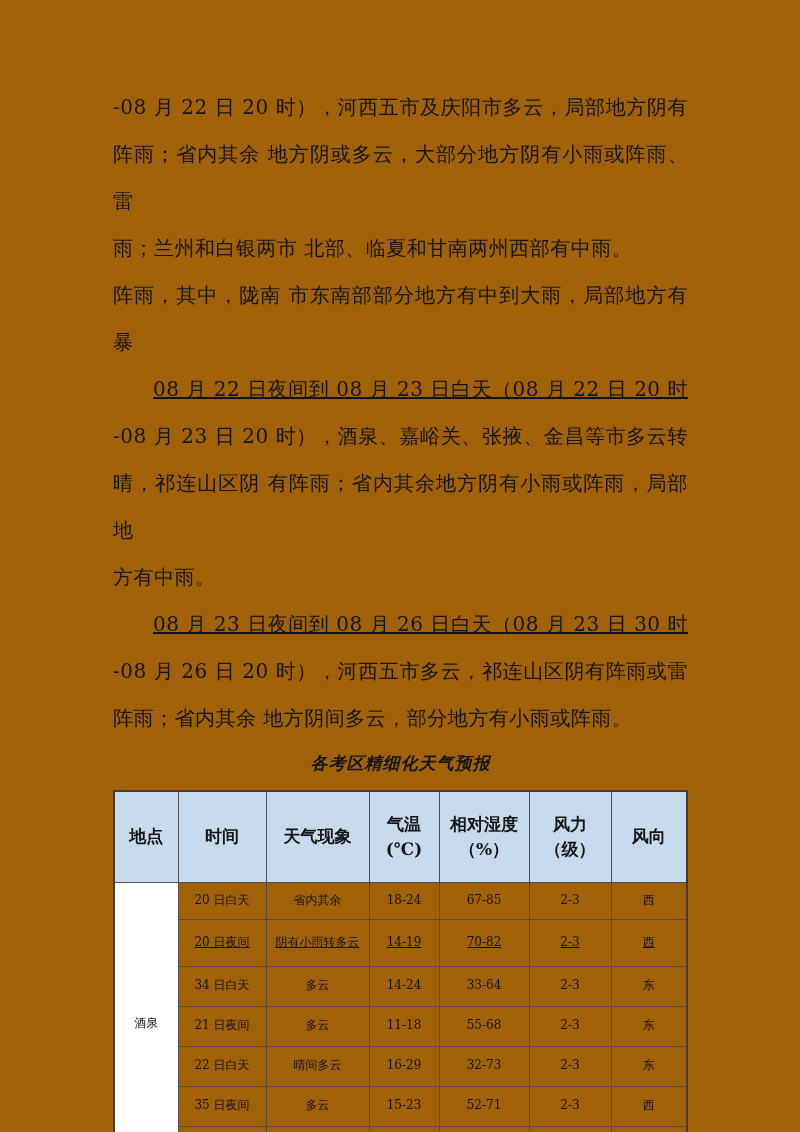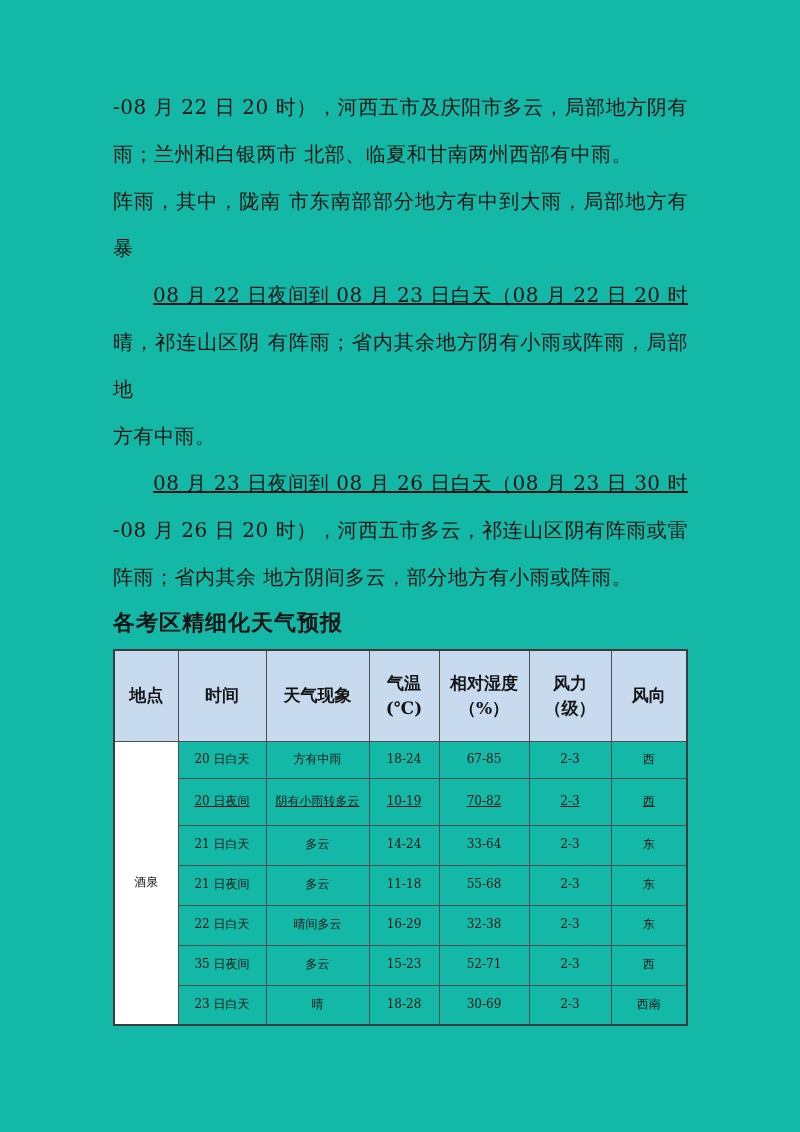--- a/index.html
+++ b/index.html
@@ -10,46 +10,47 @@
   body {
     width: 800px;
     height: 1132px;
     font-family: "DejaVu Serif", "Liberation Serif", serif;
     color: #141414;
     overflow: hidden;
   }
   .page {
     width: 800px;
     height: 1132px;
-    background: #14b8a6;
+    background: #a16207;
     box-sizing: border-box;
     padding: 84px 112px 0 113px;
   }
   .body-text .line {
     font-size: 20px;
     line-height: 47px;
     text-align: justify;
     text-align-last: justify;
     white-space: normal;
     letter-spacing: 0.5px;
   }
   .body-text .line.para-end {
     text-align-last: left;
   }
   .body-text .line.indent {
     text-indent: 40px;
     text-decoration: underline;
   }
   .section-title {
-    font-size: 22px;
+    font-size: 17px;
     font-weight: bold;
-    text-align: left;
+    text-align: center;
     line-height: 34px;
     margin: 4px 0 10px 0;
     letter-spacing: 1px;
+    font-style: italic;
   }
   table.forecast {
     border-collapse: collapse;
     table-layout: fixed;
     width: 573px;
     border: 2px solid #3c3c3c;
   }
   table.forecast th,
   table.forecast td {
     border: 1px solid #4e4e4e;
@@ -73,24 +74,26 @@
   td.loc-cell { font-size: 17px; background: #ffffff; }
 </style>
 </head>
 <body>
 
 <div class="page">
 
   <div class="body-text">
 
     <div class="line">-08 月 22 日 20 时），河西五市及庆阳市多云，局部地方阴有</div>
+    <div class="line">阵雨；省内其余 地方阴或多云，大部分地方阴有小雨或阵雨、雷</div>
     <div class="line para-end">雨；兰州和白银两市 北部、临夏和甘南两州西部有中雨。</div>
     <div class="line">阵雨，其中，陇南 市东南部部分地方有中到大雨，局部地方有暴</div>
 
     <div class="line indent">08 月 22 日夜间到 08 月 23 日白天（08 月 22 日 20 时</div>
+    <div class="line">-08 月 23 日 20 时），酒泉、嘉峪关、张掖、金昌等市多云转</div>
     <div class="line">晴，祁连山区阴 有阵雨；省内其余地方阴有小雨或阵雨，局部地</div>
     <div class="line para-end">方有中雨。</div>
 
     <div class="line indent">08 月 23 日夜间到 08 月 26 日白天（08 月 23 日 30 时</div>
     <div class="line">-08 月 26 日 20 时），河西五市多云，祁连山区阴有阵雨或雷</div>
     <div class="line para-end">阵雨；省内其余 地方阴间多云，部分地方有小雨或阵雨。</div>
   </div>
 
   <div class="section-title">各考区精细化天气预报</div>
 
@@ -115,55 +118,55 @@
 （%）</th>
         <th>风力
 （级）</th>
         <th>风向</th>
       </tr>
     </thead>
     <tbody>
       <tr class="r-short">
         <td class="loc-cell" rowspan="7">酒泉</td>
         <td>20 日白天</td>
-        <td>方有中雨</td>
+        <td>省内其余</td>
         <td>18-24</td>
         <td>67-85</td>
         <td>2-3</td>
         <td>西</td>
       </tr>
       <tr class="r-tall">
         <td>20 日夜间</td>
         <td>阴有小雨转多云</td>
-        <td>10-19</td>
+        <td>14-19</td>
         <td>70-82</td>
         <td>2-3</td>
         <td>西</td>
       </tr>
       <tr class="r-normal">
-        <td>21 日白天</td>
+        <td>34 日白天</td>
         <td>多云</td>
         <td>14-24</td>
         <td>33-64</td>
         <td>2-3</td>
         <td>东</td>
       </tr>
       <tr class="r-normal">
         <td>21 日夜间</td>
         <td>多云</td>
         <td>11-18</td>
         <td>55-68</td>
         <td>2-3</td>
         <td>东</td>
       </tr>
       <tr class="r-normal">
         <td>22 日白天</td>
         <td>晴间多云</td>
         <td>16-29</td>
-        <td>32-38</td>
+        <td>32-73</td>
         <td>2-3</td>
         <td>东</td>
       </tr>
       <tr class="r-normal">
         <td>35 日夜间</td>
         <td>多云</td>
         <td>15-23</td>
         <td>52-71</td>
         <td>2-3</td>
         <td>西</td>

